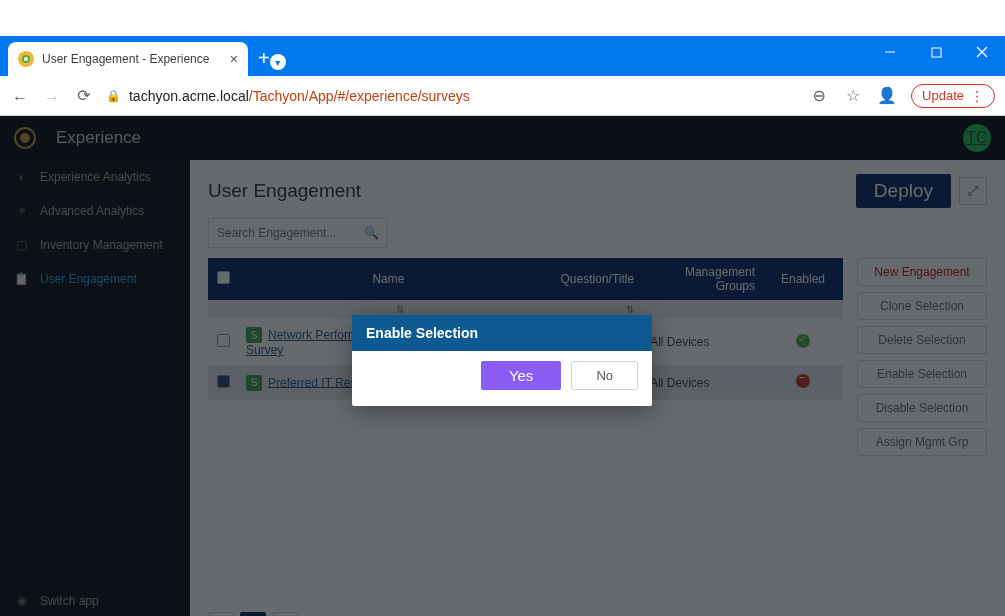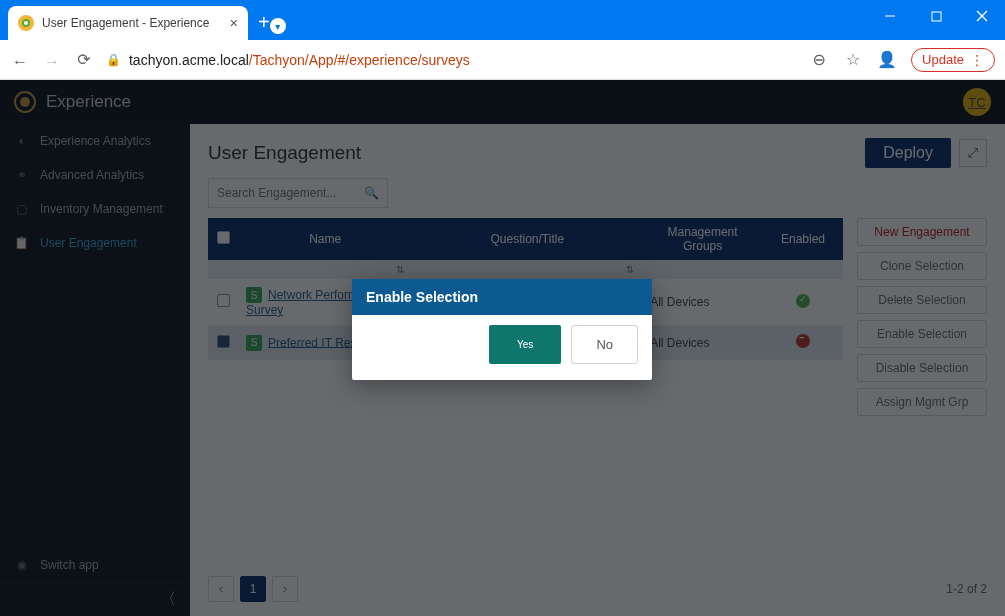--- a/index.html
+++ b/index.html
@@ -1,18 +1,18 @@
 <!DOCTYPE html>
 <html><head>
 <meta charset="utf-8">
 <style>
   * { box-sizing: border-box; margin: 0; padding: 0; }
   html, body { width: 1005px; height: 616px; font-family: "Segoe UI", Arial, sans-serif; overflow: hidden; background: #fff; }
   
-  .browser-top { background: #0078f0; height: 40px; display: flex; align-items: flex-end; position: relative; }
+  .browser-top { background: #0078f0; height: 40px; display: flex; align-items: flex-end; position: relative; margin-top: 36px; }
   .tab { background: #fff; height: 34px; margin-left: 8px; border-radius: 8px 8px 0 0; display: flex; align-items: center; padding: 0 10px; width: 240px; gap: 8px; }
   .tab .favicon { width: 16px; height: 16px; border-radius: 50%; background: #f3b53a; display:flex; align-items:center; justify-content:center; }
   .tab .favicon-inner { width:8px; height:8px; border-radius:50%; border:2px solid #5a3; background:#fff;}
   .tab .title { font-size: 12px; color: #3c3c3c; flex: 1; white-space: nowrap; overflow: hidden; text-overflow: ellipsis; }
   .tab .close { font-size: 14px; color: #555; }
   .new-tab { color: #fff; font-size: 20px; margin-left: 10px; margin-bottom: 6px; }
   .win-controls { position: absolute; right: 0; top: 0; display: flex; height: 32px; }
   .win-btn { width: 46px; display: flex; align-items: center; justify-content: center; color: #fff; }
   .circle-down { width:16px; height:16px; border-radius:50%; background:#fff; color:#0078f0; display:flex; align-items:center; justify-content:center; font-size:10px; margin-right:10px; margin-bottom:6px;}
   .addr-bar { height: 40px; background: #fff; display: flex; align-items: center; padding: 0 10px; gap: 12px; border-bottom: 1px solid #ddd; }
@@ -21,49 +21,49 @@
   .url-box { flex: 1; display: flex; align-items: center; font-size: 14px; color: #202124; }
   .url-host { color: #202124; }
   .url-path { color: #c2410c; }
   .lock { color:#5f6368; margin-right:8px; font-size:12px;}
   .right-icons { display:flex; align-items:center; gap:14px; }
   .update-pill { border:1px solid #d93025; color:#d93025; border-radius: 14px; padding: 3px 10px; font-size: 13px; display:flex; align-items:center; gap:6px;}
   .dots { color:#d93025; font-size:14px; }
   
   .app { position: relative; height: 536px; width: 1005px; display:flex; flex-direction:column; }
   .app-header { background: #0e141b; height: 44px; display:flex; align-items:center; padding:0 14px; justify-content:space-between;}
-  .app-header-left { display:flex; align-items:center; gap:10px;}
+  .app-header-left { display:flex; align-items:center; gap:20px;}
   .brand-icon { width:22px; height:22px; border-radius:50%; border:2px solid #c89b3c; display:flex; align-items:center; justify-content:center;}
   .brand-icon-inner { width:10px; height:10px; border-radius:50%; background:#c89b3c;}
   .brand-text { color:#cfcfcf; font-size:17px; font-weight:300;}
-  .avatar { width:28px; height:28px; border-radius:50%; background:#eab308; color:#4a4a4a; font-size:13px; display:flex; align-items:center; justify-content:center;text-decoration:underline;}
+  .avatar { width:28px; height:28px; border-radius:50%; background:#22c55e; color:#4a4a4a; font-size:16px; display:flex; align-items:center; justify-content:center;text-decoration:underline;}
   .app-body { flex:1; display:flex; min-height:0;}
   .sidebar { width:190px; background:#10161d; display:flex; flex-direction:column; justify-content:space-between; }
   .side-items {}
   .side-item { display:flex; align-items:center; gap:10px; padding:9px 14px; color:#a8aaab; font-size:12px;}
   .side-item.active { color:#3fa7e0; }
   .side-icon { width:16px; height:16px; display:inline-flex; align-items:center; justify-content:center; color:#6b6f72;}
   .side-item.active .side-icon { color:#3fa7e0;}
   .side-bottom { }
   .collapse-row { height:34px; border-top:1px solid #1c232b; display:flex; align-items:center; justify-content:flex-end; padding-right:14px; color:#cfcfcf;}
   .main { flex:1; background:#fff; display:flex; flex-direction:column; min-width:0;}
   .main-header { display:flex; align-items:center; justify-content:space-between; padding:14px 18px 10px;}
   .page-title { font-size:19px; color:#333; font-weight:400;}
   .main-header-actions { display:flex; gap:8px; align-items:center;}
-  .deploy-btn { background:#0b2f6b; color:#fff; border:none; padding:6px 18px; font-size:16px; border-radius:2px;}
+  .deploy-btn { background:#0b2f6b; color:#fff; border:none; padding:6px 18px; font-size:19px; border-radius:2px;}
   .expand-btn { border:1px solid #ccc; width:28px; height:28px; display:flex; align-items:center; justify-content:center; color:#555; font-size:13px;}
   .search-row { padding: 0 18px 10px;}
   .search-box { border:1px solid #ddd; width:180px; height:30px; display:flex; align-items:center; padding:0 8px; justify-content:space-between;}
   .search-box input { border:none; outline:none; font-size:12px; width:130px; color:#666;}
   .search-glass { color:#2b6aa8; font-size:12px;}
   .content-row { display:flex; padding:0 18px 8px; gap:14px;}
   .table-wrap { flex:1; }
   table { width:100%; border-collapse:collapse; font-size:12px; }
   thead tr.head { background:#0b2f6b; color:#fff; }
-  thead th { text-align:center; font-weight:400; padding:7px 8px; }
+  thead th { text-align:right; font-weight:400; padding:7px 8px; }
   thead tr.sort { background:#e7ecef; }
   thead tr.sort th { padding:4px 8px; color:#6a7d8a; font-size:10px; text-align:right;}
   th.chk, td.chk { width:30px; text-align:center;}
   .hchk { width:13px; height:13px; border:1px solid #9fb1c2; background:#fff; display:inline-block; border-radius:2px;}
   tbody td { padding:8px; border-bottom:1px solid #eee; color:#444;}
   tbody tr.sel { background:#dfe6ee; }
   .row-chk { width:13px; height:13px; border:1px solid #8a97a3; background:#fff; display:inline-block; border-radius:2px;}
   .row-chk.checked { background:#2d4d6f; }
   .row-icon { display:inline-flex; width:16px; height:16px; background:#3aa85a; color:#fff; font-size:10px; align-items:center; justify-content:center; border-radius:2px; margin-right:6px;}
   .row-link { color:#2d5e8c; text-decoration:underline;}
@@ -78,21 +78,21 @@
   .pager { display:flex; gap:6px;}
   .pg-btn { width:26px; height:26px; border:1px solid #d8d8d8; display:flex; align-items:center; justify-content:center; color:#888; font-size:12px; border-radius:2px;}
   .pg-btn.active { background:#0b2f6b; color:#fff; border-color:#0b2f6b;}
   .pager-info { font-size:12px; color:#666;}
   
   .overlay { position:absolute; inset:0; background:rgba(10,14,20,0.62); }
   .dialog { position:absolute; left:352px; top:199px; width:300px; background:#fff; box-shadow:0 6px 24px rgba(0,0,0,0.35); border-radius:2px;}
   .dialog-head { background:#0c5a91; color:#fff; padding:10px 14px; font-size:14px; font-weight:600;}
   .dialog-body { padding:16px 18px; font-size:14px; color:#333;}
   .dialog-foot { display:flex; justify-content:flex-end; gap:10px; padding:10px 14px 16px;}
-  .d-yes { background:#0f766e; color:#fff; border:none; padding:14px 28px; font-size:10px; border-radius:2px;}
+  .d-yes { background:#8b5cf6; color:#fff; border:none; padding:6px 28px; font-size:15px; border-radius:2px;}
   .d-no  { background:#fff; color:#555; border:1px solid #d0d0d0; padding:0 24px; font-size:13px; border-radius:3px;}
 </style>
 </head>
 <body>
 
 <div class="browser-top">
   <div class="tab">
     <span class="favicon">
         <span class="favicon-inner"></span>
       </span>

